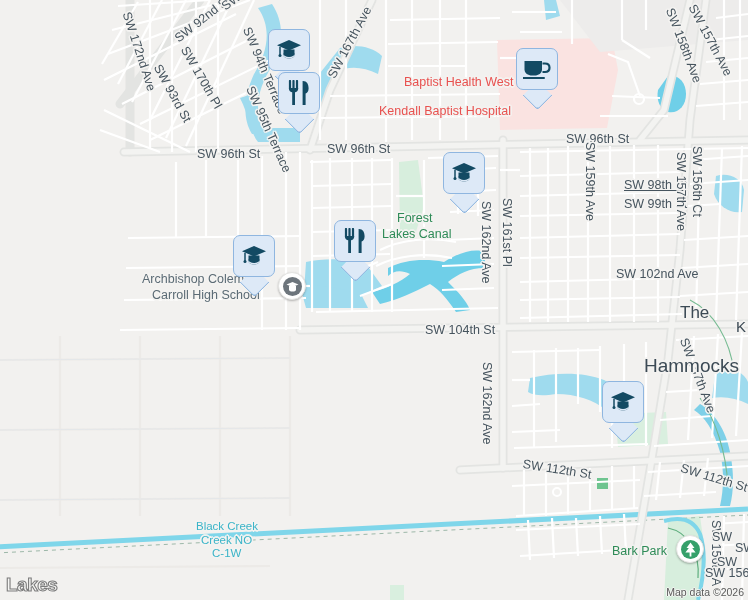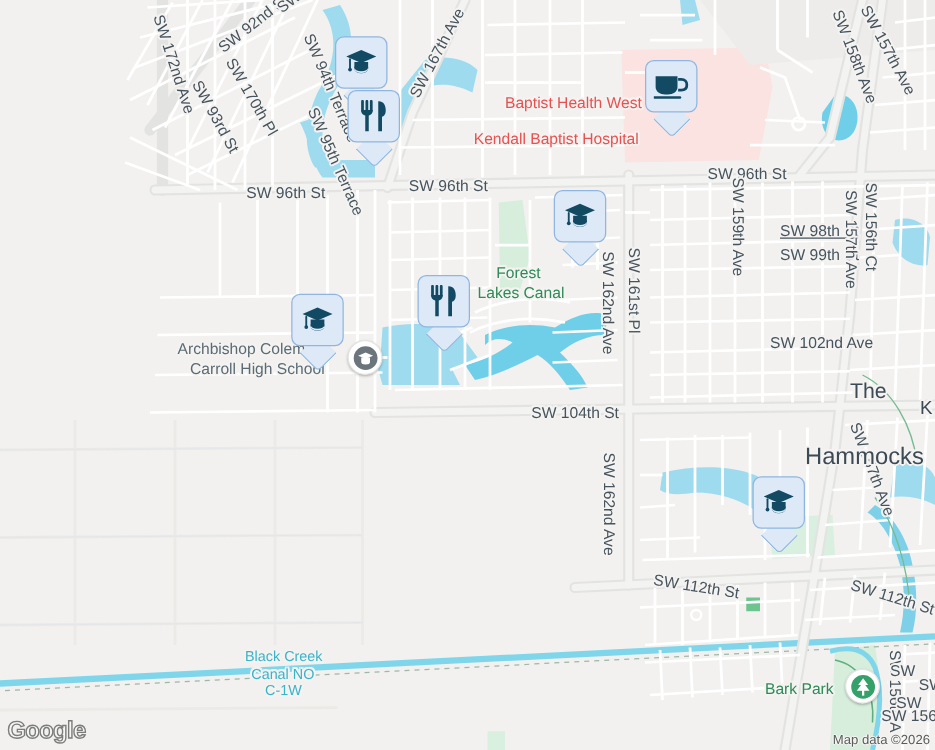--- a/index.html
+++ b/index.html
@@ -381,21 +381,21 @@
       <div class="lbl " style="left: 717px; top: 555px;">SW</div>
       <div class="lbl " style="left: 705px; top: 566px;">SW 156th</div>
       <div class="lbl " style="left: 404px; top: 75px; color: rgb(232, 81, 79);">Baptist Health West</div>
       <div class="lbl " style="left: 379px; top: 92px; color: rgb(232, 81, 79); margin-top: 12px;">Kendall Baptist Hospital</div>
       <div class="lbl " style="left: 142px; top: 272px; color: rgb(91, 107, 117);">Archbishop Coleman</div>
       <div class="lbl " style="left: 152px; top: 288px; color: rgb(91, 107, 117);">Carroll High School</div>
       <div class="lbl park" style="left: 397px; top: 211px;">Forest</div>
       <div class="lbl park" style="left: 382px; top: 227px;">Lakes Canal</div>
       <div class="lbl park" style="left: 612px; top: 544px;">Bark Park</div>
       <div class="lbl water" style="left: 167px; top: 520px;">Black Creek</div>
-      <div class="lbl water" style="left: 172px; top: 534px;">Canal NO</div>
+      <div class="lbl water" style="left: 172px; top: 534px;">Creek NO</div>
       <div class="lbl water" style="left: 183px; top: 547px;">C-1W</div>
       <div class="lbl big" style="left: 680px; top: 303px; font-size: 17px;">The</div>
       <div class="lbl big" style="left: 644px; top: 320px; font-size: 19px; margin-top: 35px;">Hammocks</div>
       <div class="lbl big" style="left: 736px; top: 318px; font-size: 15px;">K</div>
     </div>
 
   <div id="markers">
       <div class="pin" style="left: 268px; top: 29px;">
         <div class="tail"></div>
         <div class="body"></div>
@@ -496,15 +496,15 @@
       <div class="dot-poi park" style="left: 676px; top: 535px;">
         <div class="inner">
           <svg width="13" height="15" viewBox="0 0 13 15">
             <path d="M6.5 0.5 L10.5 6 L8.2 6 L11.6 10.5 L1.4 10.5 L4.8 6 L2.5 6 Z" fill="currentColor"></path>
             <rect x="5.6" y="10" width="1.8" height="4.5" fill="currentColor"></rect>
           </svg>
         </div>
       </div>
     </div>
 
-  <div class="glogo">Google</div>
+  <div class="glogo">Lakes</div>
   <div class="attrib">Map data ©2026</div>
 </div>
 
 </body></html>

